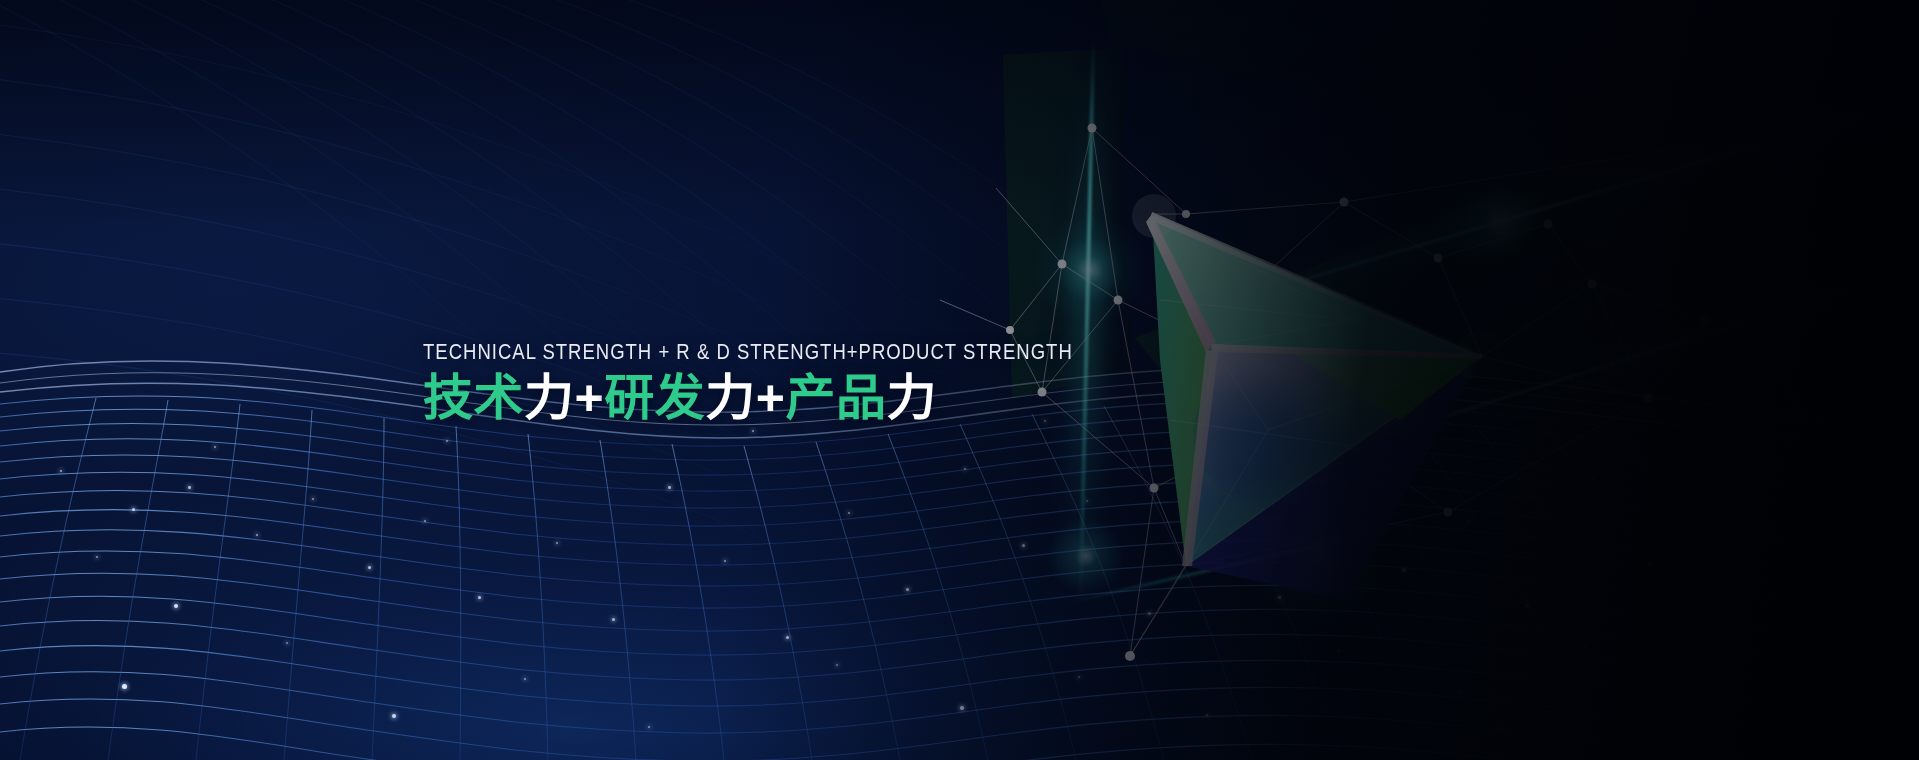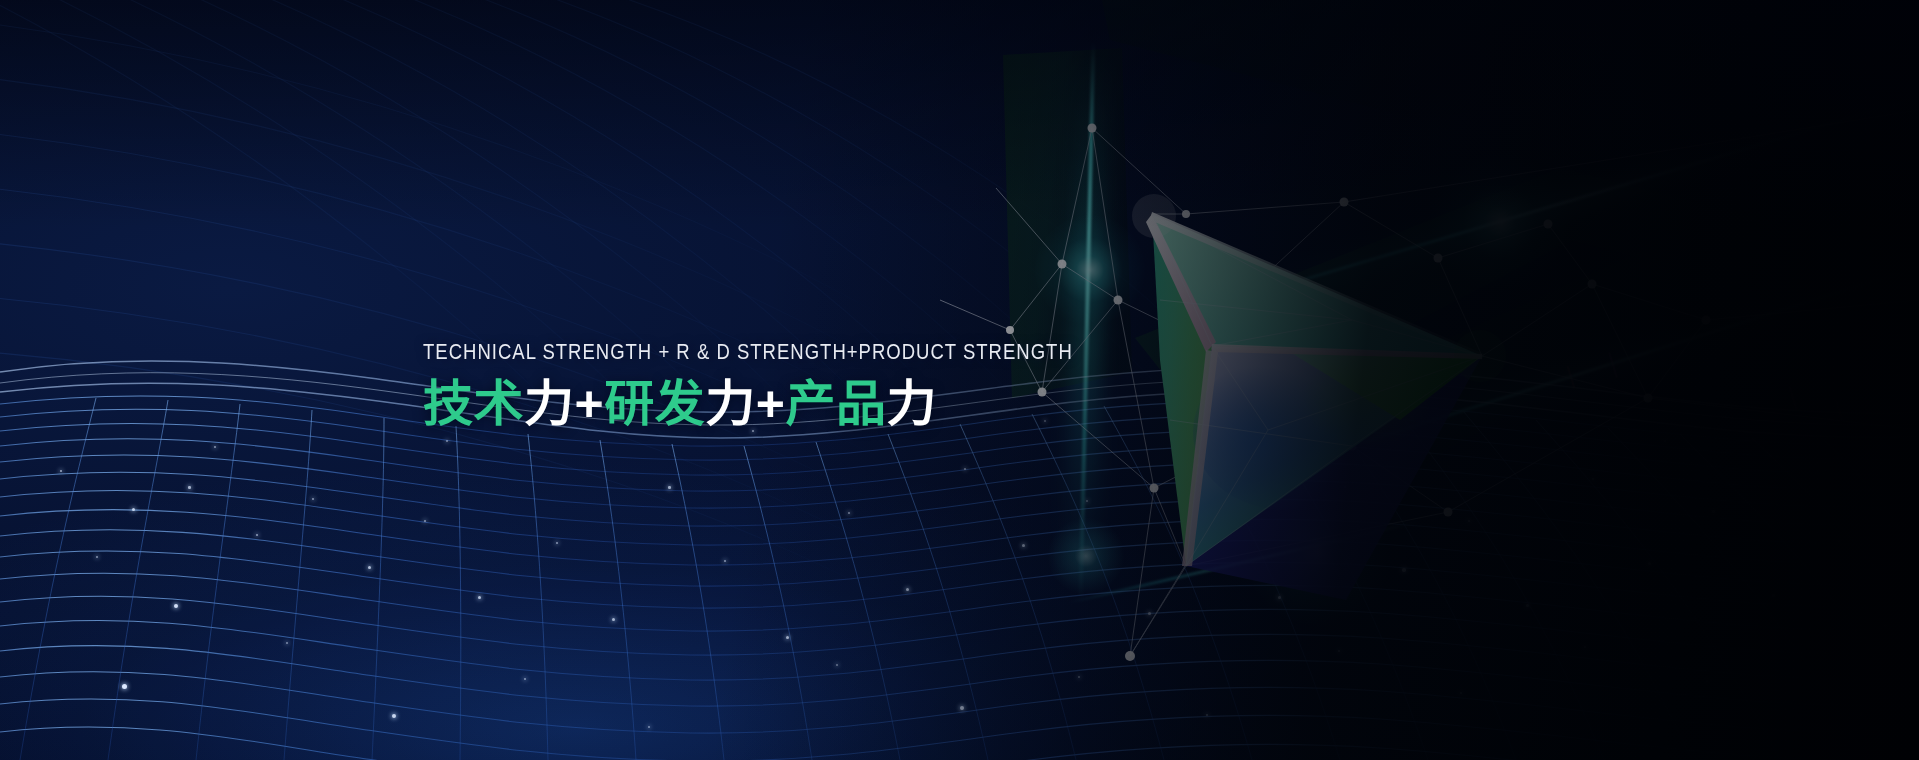--- a/index.html
+++ b/index.html
@@ -73,21 +73,21 @@
     font-size:21.5px;
     line-height:1;
     letter-spacing:.055em;
     white-space:nowrap;
     transform:scaleX(.86);
     transform-origin:left center;
     font-weight:400;
     text-shadow:0 0 10px rgba(10,20,50,.9);
   }
   #headline-cn {
-    margin-top:14px;
+    margin-top:8px;
     font-size:50px;
     line-height:1.04;
     font-weight:700;
     white-space:nowrap;
     letter-spacing:.01em;
     text-shadow:0 2px 12px rgba(0,8,28,.85);
   }
   .cn-green { color:#2ecb8c; }
   .cn-white { color:#ffffff; }
   .cn-plus  { color:#ffffff; font-family:"Liberation Sans", sans-serif; font-weight:700; }

